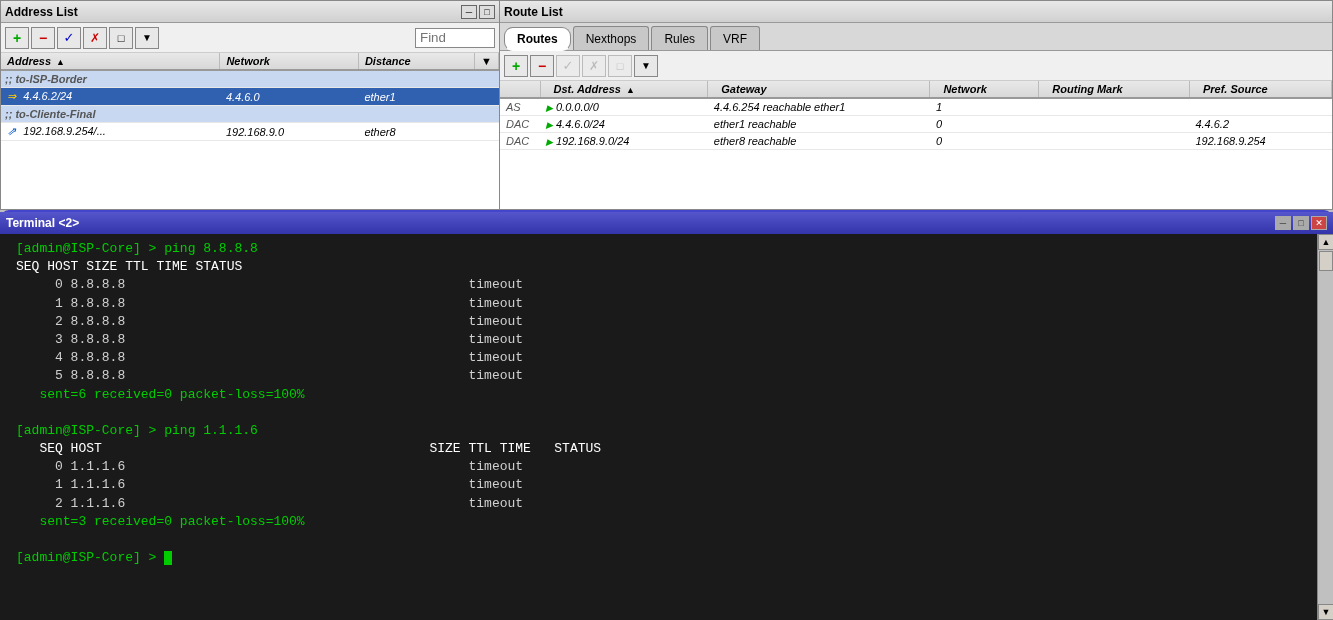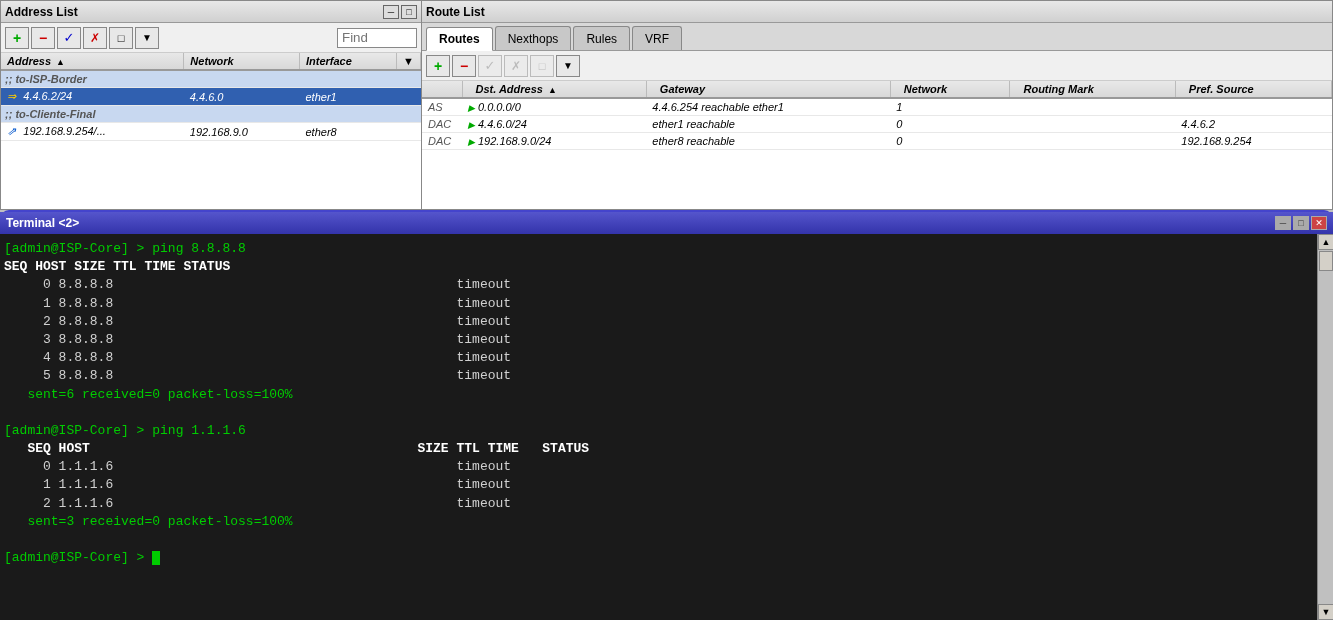--- a/index.html
+++ b/index.html
@@ -4,21 +4,21 @@
   <style>
     * { box-sizing: border-box; margin: 0; padding: 0; }
     body { font-family: 'Segoe UI', Tahoma, Geneva, Verdana, sans-serif; font-size: 12px; background: #c0c0c0; width: 1333px; height: 620px; overflow: hidden; }
 
     .main-container { display: flex; flex-direction: column; width: 1333px; height: 620px; }
 
     
     .top-panels { display: flex; height: 210px; }
 
     
-    .address-list-panel { width: 422px; border: 1px solid #888; background: #f0f0f0; display: flex; flex-direction: column; }
+    .address-list-panel { width: 500px; border: 1px solid #888; background: #f0f0f0; display: flex; flex-direction: column; }
     .panel-titlebar { background: linear-gradient(to bottom, #e8e8e8, #d0d0d0); border-bottom: 1px solid #999; padding: 2px 4px; display: flex; align-items: center; justify-content: space-between; height: 22px; }
     .panel-title { font-size: 12px; font-weight: bold; }
     .titlebar-controls { display: flex; gap: 2px; }
     .titlebar-btn { width: 16px; height: 14px; border: 1px solid #666; background: #ddd; cursor: pointer; display: flex; align-items: center; justify-content: center; font-size: 9px; }
 
     .toolbar { display: flex; align-items: center; padding: 2px 4px; gap: 2px; background: #f0f0f0; border-bottom: 1px solid #ccc; height: 30px; }
     .toolbar-btn { width: 24px; height: 22px; border: 1px solid #888; display: flex; align-items: center; justify-content: center; cursor: pointer; background: #e8e8e8; font-size: 11px; }
     .find-input { margin-left: auto; width: 80px; height: 20px; border: 1px solid #888; padding: 1px 4px; background: white; }
 
     .table-container { flex: 1; overflow: auto; background: white; }
@@ -33,48 +33,48 @@
     .row-group-header { background: #c8d8f0; font-weight: bold; }
     .row-group-header td { padding: 2px 4px; font-size: 11px; color: #333; }
     .row-selected { background: #3060b0 !important; color: white; }
     .row-selected td { color: white; }
 
     
     .route-list-panel { flex: 1; border: 1px solid #888; background: #f97316; display: flex; flex-direction: column; border-left: none; }
 
     .tabs-bar { display: flex; align-items: flex-end; padding: 2px 4px 0; background: #d8d8d8; border-bottom: 1px solid #999; gap: 2px; height: 28px; }
     .tab { padding: 3px 12px; background: #c8c8c8; border: 1px solid #888; border-bottom: none; cursor: pointer; font-size: 12px; border-radius: 3px 3px 0 0; height: 24px; display: flex; align-items: center; }
-    .tab.active { background: white; border-bottom: 1px solid white; margin-bottom: -1px; font-weight: bold; }
+    .tab.active { background: white; border-bottom: 1px solid white; margin-bottom: -1px; font-weight: bold; border-radius: 9px; }
 
     .route-toolbar { display: flex; align-items: center; padding: 2px 4px; gap: 2px; background: #f0f0f0; border-bottom: 1px solid #ccc; height: 30px; }
     .route-btn { width: 24px; height: 22px; border: 1px solid #888; display: flex; align-items: center; justify-content: center; cursor: pointer; background: #e8e8e8; font-size: 11px; }
     .route-btn.disabled { opacity: 0.5; cursor: default; }
 
     .route-table-container { flex: 1; overflow: auto; background: white; }
     .route-table { width: 100%; border-collapse: collapse; }
     .route-table thead th { background: linear-gradient(to bottom, #e8e8e8, #d8d8d8); border-right: 1px solid #bbb; border-bottom: 2px solid #999; padding: 2px 13px; text-align: left; font-weight: bold; font-size: 11px; white-space: nowrap; }
     .route-table tbody tr { border-bottom: 1px solid #e8e8e8; }
     .route-table tbody td { padding: 2px 6px; font-size: 11px; white-space: nowrap; }
     .flag-col { width: 40px; }
     .tri-green { color: #00aa00; font-size: 9px; }
 
     
     .terminal-panel { flex: 1; background: #1a1a1a; display: flex; flex-direction: column; border-top: 2px solid #4444cc; border-radius: 9px; }
     .terminal-titlebar { background: linear-gradient(to bottom, #5555cc, #3333aa); color: white; padding: 2px 6px; display: flex; align-items: center; justify-content: space-between; height: 22px; }
     .terminal-title { font-size: 12px; font-weight: bold; color: white; }
     .terminal-controls { display: flex; gap: 2px; }
     .terminal-btn { width: 16px; height: 14px; border: 1px solid #aaa; background: #aaa; cursor: pointer; display: flex; align-items: center; justify-content: center; font-size: 9px; color: #333; }
 
-    .terminal-body { flex: 1; overflow-y: scroll; padding: 6px 4px; font-family: 'Courier New', Courier, monospace; font-size: 13px; background: #1a1a1a; color: #d0d0d0; line-height: 1.4; }
+    .terminal-body { flex: 1; overflow-y: scroll; padding: 6px 16px; font-family: 'Courier New', Courier, monospace; font-size: 13px; background: #1a1a1a; color: #d0d0d0; line-height: 1.4; }
     .terminal-body::-webkit-scrollbar { width: 16px; }
     .terminal-body::-webkit-scrollbar-track { background: #c0c0c0; }
     .terminal-body::-webkit-scrollbar-thumb { background: #888; border: 1px solid #666; }
 
     .term-prompt { color: #00cc00; }
-    .term-header { color: white; font-weight: bold; }
+    .term-header { color: white; font-weight: normal; }
     .term-data { color: #d0d0d0; }
     .term-stat { color: #00cc00; }
     .term-cursor { display: inline-block; width: 8px; height: 14px; background: #00cc00; vertical-align: text-bottom; animation: blink 1s step-end infinite; }
     @keyframes blink { 50% { opacity: 0; } }
     .scroll-arrow { width: 16px; height: 16px; background: #d4d0c8; border: 1px solid #888; display: flex; align-items: center; justify-content: center; cursor: pointer; font-size: 9px; flex-shrink: 0; }
     .scroll-thumb { width: 14px; height: 20px; background: #d4d0c8; border: 1px solid #888; margin: 1px; }
   </style>
 </head>
 <body>
 
@@ -100,21 +100,21 @@
         <div class="toolbar-btn" style="font-size:10px;">▼</div>
         <input class="find-input" placeholder="Find" type="text" style="">
       </div>
 
       <div class="table-container">
         <table>
           <thead>
             <tr>
               <th>Address <span class="th-sort">▲</span></th>
               <th>Network</th>
-              <th>Interface</th>
+              <th>Distance</th>
               <th style="width:20px;">▼</th>
             </tr>
           </thead>
           <tbody>
             <tr class="row-group-header">
               <td colspan="4"><span style="color:#555;">;; to-ISP-Border</span></td>
             </tr>
             <tr class="row-selected">
               <td><span style="color:#ffcc00; margin-right:4px;">⇒</span> 4.4.6.2/24</td>
               <td>4.4.6.0</td>

